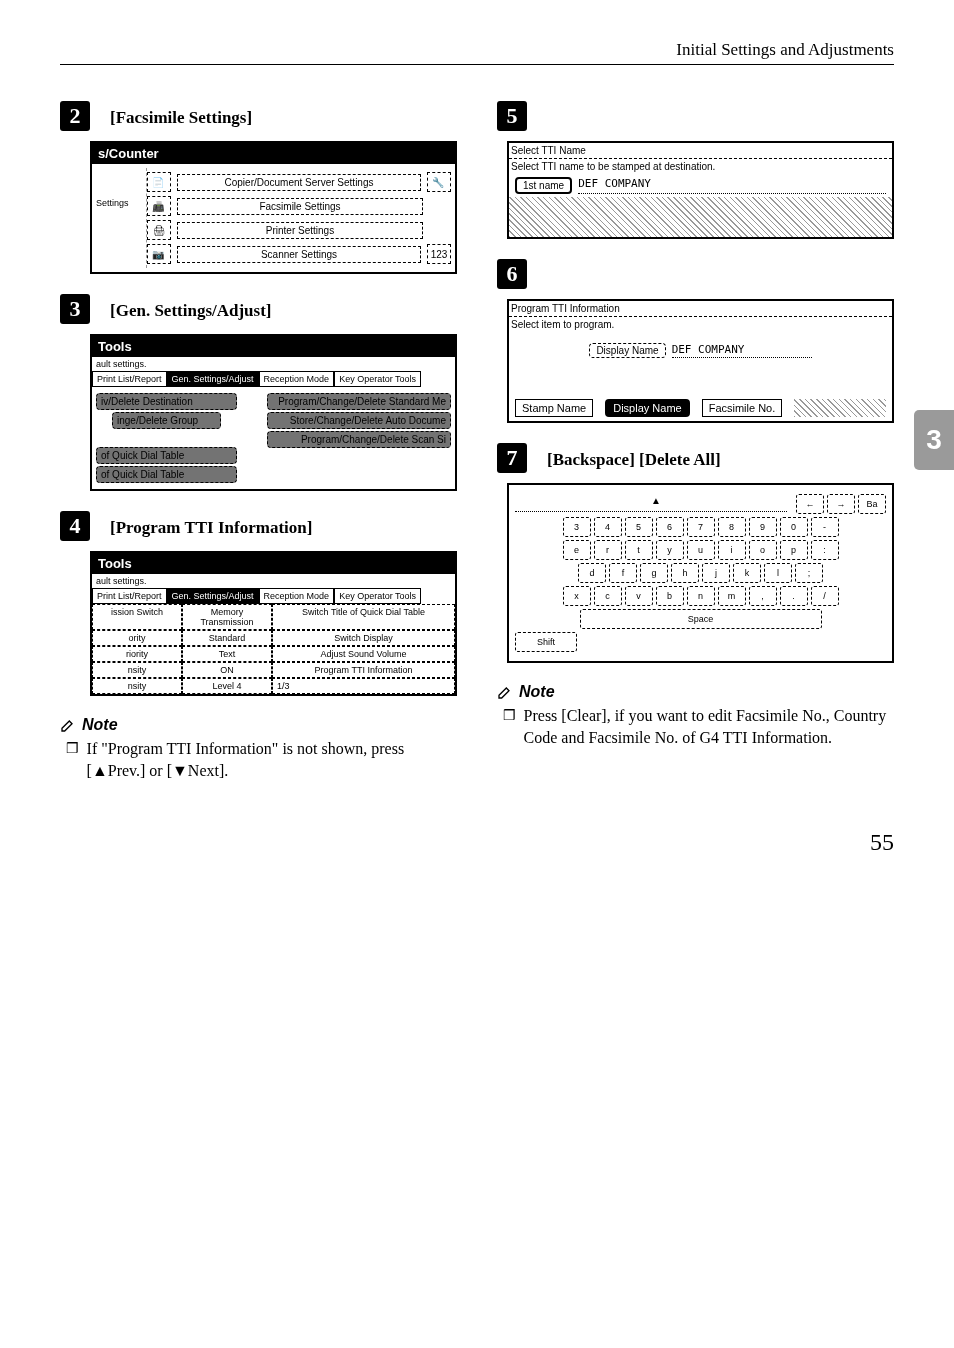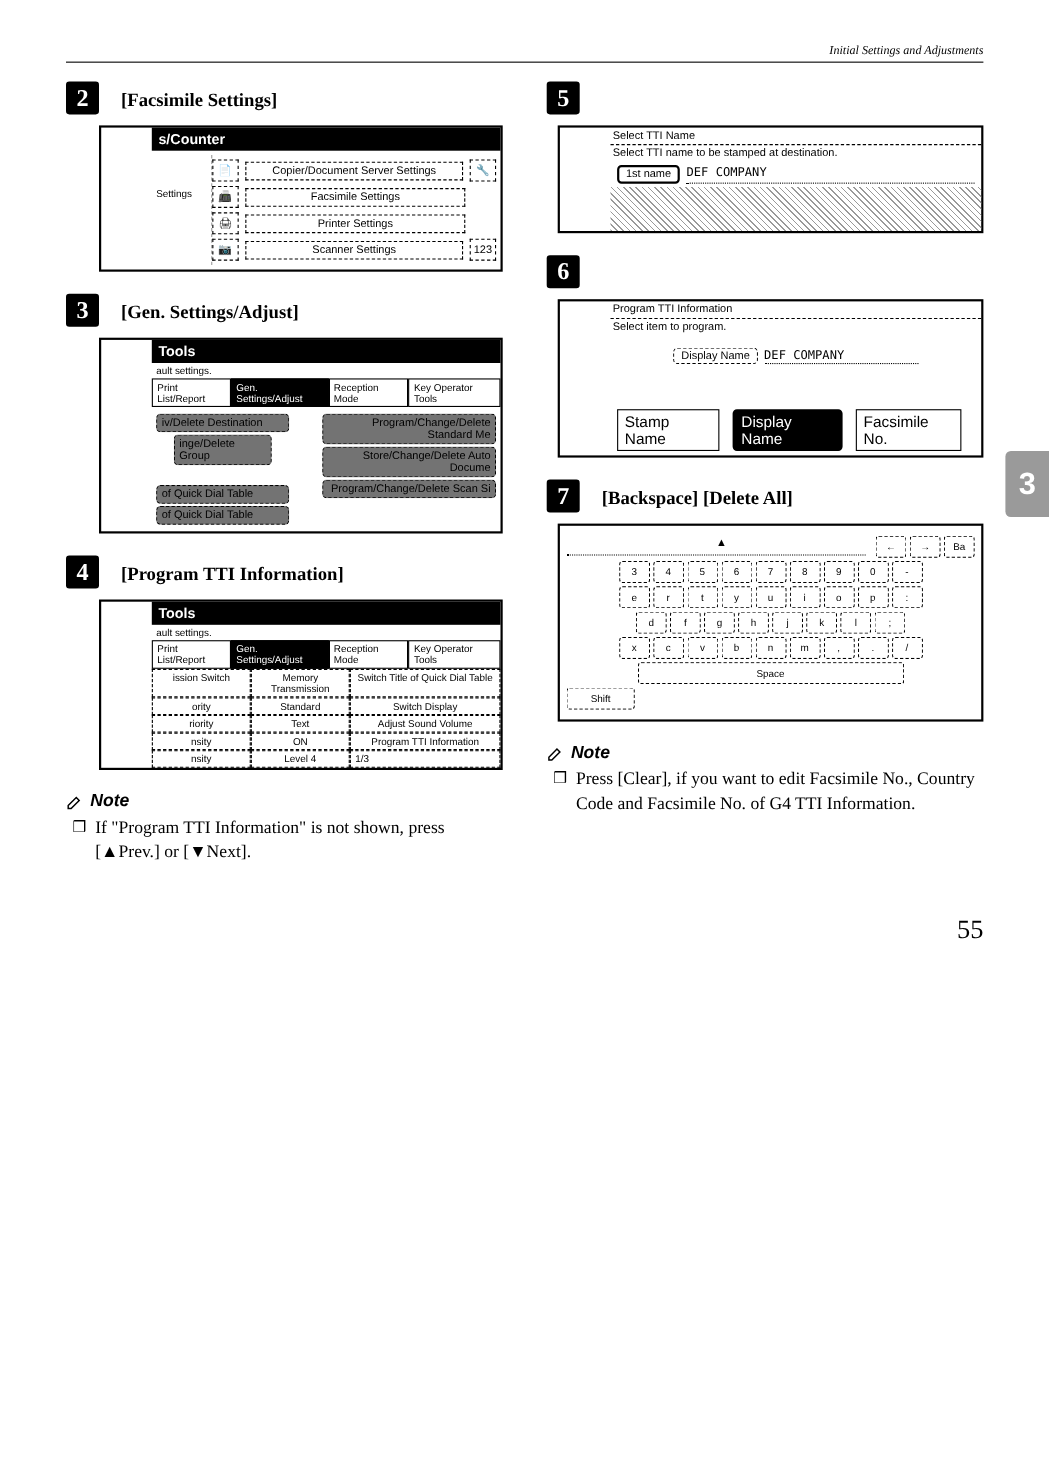--- a/index.html
+++ b/index.html
@@ -9,25 +9,24 @@
     background: #fff;
     width: 954px;
     position: relative;
   }
   .page {
     padding: 40px 60px;
     position: relative;
   }
   .header-right {
     text-align: right;
-    font-size: 11px;
+    font-size: 17px;
     border-bottom: 1px solid #000;
     padding-bottom: 4px;
-    margin-bottom: 17px;
-    font-style: italic;
+    margin-bottom: 36px;
   }
   .columns {
     display: flex;
     gap: 40px;
   }
   .col { flex: 1; }
 
   .step {
     margin-bottom: 18px;
   }
@@ -96,21 +95,20 @@
     font-family: Arial, sans-serif;
   }
 
   
   .panel {
     border: 2px solid #000;
     margin: 10px 0 20px 30px;
     font-family: Arial, sans-serif;
     font-size: 10px;
     background: #fff;
-    padding-left: 46px;
   }
   .panel-title {
     background: #000;
     color: #fff;
     padding: 3px 6px;
     font-weight: bold;
     font-size: 13px;
   }
   .panel-body { padding: 4px; }
   .small-btn {
@@ -151,21 +149,21 @@
   .key.space { width:240px;}
 
   .icon-svg { width:16px;height:16px; }
 
   .tti-panel .head { font-size:10px; padding:2px; border-bottom:1px dashed #000;}
   .tti-panel .line { display:flex; gap:6px; padding:3px 6px; font-size:10px;}
   .tti-panel .sel { border:2px solid #000; padding:1px 6px; border-radius:4px; background:#fff;}
   .tti-panel .nonsel { border:1px dashed #000; padding:1px 6px; border-radius:4px;}
   .tti-panel .val { font-family: monospace; font-size:11px; border-bottom:1px dotted #000; flex:1;}
   .tti-bottom { display:flex; gap:12px; padding:8px 6px 4px; margin-top:30px;}
-  .btn-rect { border:1px solid #000; padding:2px 6px; font-size:14px;}
+  .btn-rect { border:1px solid #000; padding:2px 6px; font-size:11px;}
   .btn-rect.sel { background:#000;color:#fff;}
   .hatched {
      background-image: repeating-linear-gradient(45deg,#999 0,#999 1px,transparent 1px,transparent 4px);
   }
 </style>
 </head>
 <body>
 
 <div class="side-tab">3</div>
 

